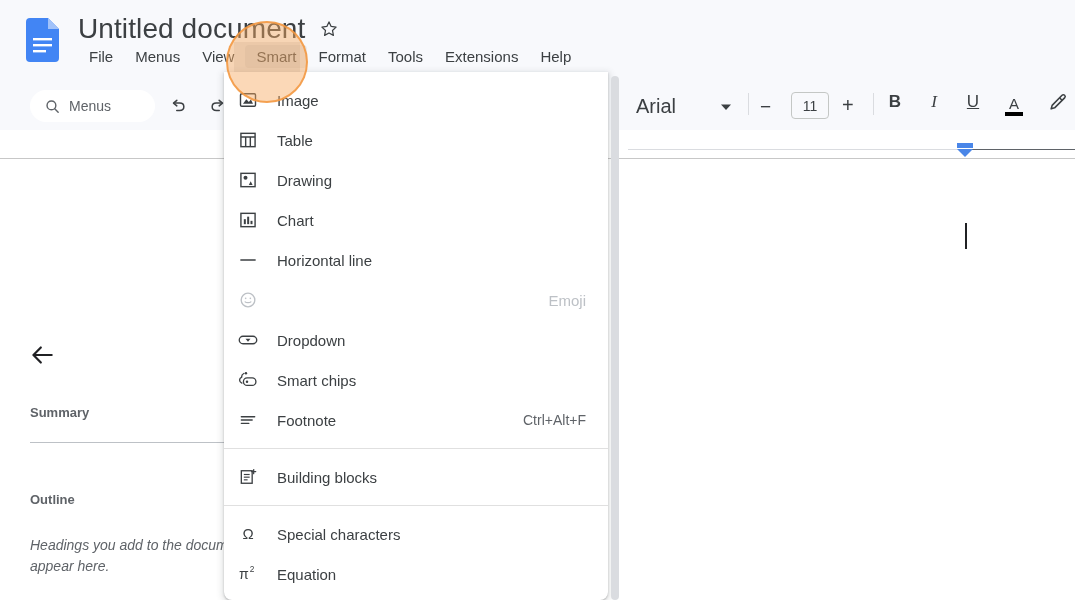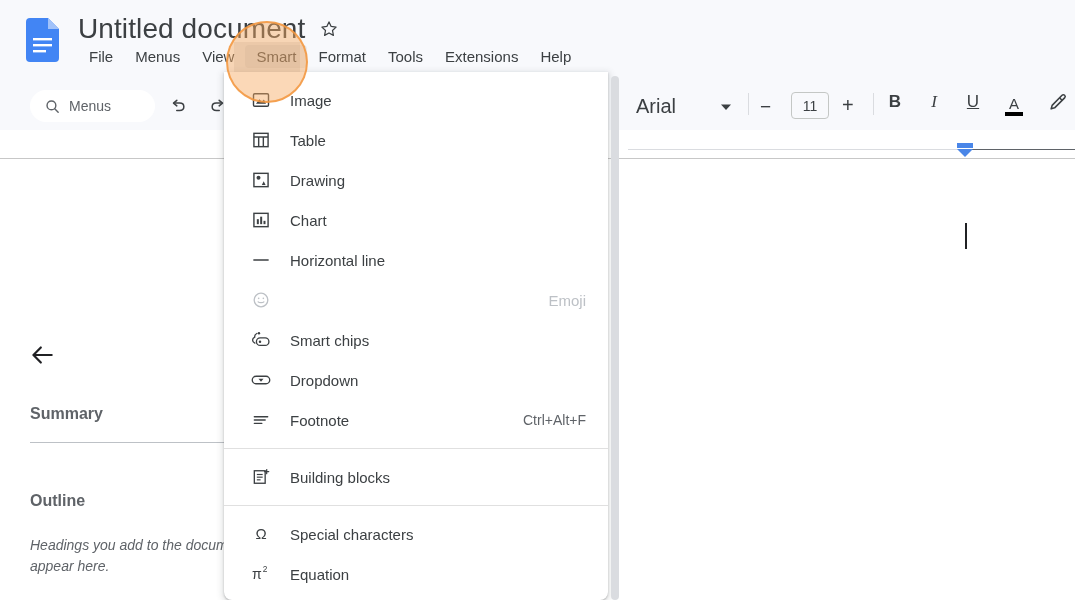--- a/index.html
+++ b/index.html
@@ -110,21 +110,21 @@
 
   
   .sidebar {
     position: absolute; left: 0; top: 160px;
     width: 300px; height: 440px;
     background: #ffffff;
   }
   .back-arrow { position: absolute; left: 30px; top: 182px; width: 26px; height: 26px; }
   .side-head {
     position: absolute; left: 30px;
-    font-size: 16px; font-weight: bold; color: #5f6368;
+    font-size: 13px; font-weight: bold; color: #5f6368;
   }
   #summary-head { top: 245px; }
   #outline-head { top: 332px; }
   .side-divider {
     position: absolute; left: 30px; top: 282px;
     width: 290px; height: 1px; background: #bdc1c6;
   }
   .outline-placeholder {
     position: absolute; left: 30px; top: 375px;
     width: 255px;
@@ -161,21 +161,21 @@
     background: #ffffff;
     border-radius: 0 0 8px 8px;
     box-shadow: 0 2px 6px 2px rgba(60,64,67,.15), 0 1px 2px rgba(60,64,67,.3);
     overflow: hidden;
   }
   .menu-list { position: relative; padding-top: 8px; }
   .menu-row {
     position: relative;
     height: 40px;
     display: flex; align-items: center;
-    padding-left: 26px;
+    padding-left: 13px;
     font-size: 15px; color: #3c4043;
   }
   .menu-row.disabled { color: #bdc1c6; text-align: right; }
   .menu-row .mi-icon {
     width: 22px; height: 22px;
     margin-right: 18px;
     display: flex; align-items: center; justify-content: center;
     flex: none;
   }
   .menu-row .mi-label { flex: 1 1 auto; white-space: nowrap; }
@@ -391,39 +391,39 @@
             <path d="M8.6 14.2c1 1.3 5.8 1.3 6.8 0" fill="none" stroke="#bdc1c6" stroke-width="1.5" stroke-linecap="round"></path>
           </svg>
         </span>
         <span class="mi-label">Emoji</span>
         <span class="mi-accel"></span>
       </div>
 
       <div class="menu-row">
         <span class="mi-icon">
           <svg width="22" height="20" viewBox="0 0 26 24">
+            <rect x="2.5" y="7.5" width="21" height="9" rx="4.5" fill="none" stroke="#3c4043" stroke-width="1.6"></rect>
+            <polygon points="10,10.5 16,10.5 13,14" fill="#3c4043"></polygon>
+          </svg>
+        </span>
+        <span class="mi-label">Dropdown</span>
+        <span class="mi-accel"></span>
+      </div>
+
+      <div class="menu-row">
+        <span class="mi-icon">
+          <svg width="22" height="20" viewBox="0 0 26 24">
             <rect x="7.5" y="9.5" width="15" height="9" rx="4.5" fill="none" stroke="#3c4043" stroke-width="1.6"></rect>
             <circle cx="11.8" cy="14" r="1.5" fill="#3c4043"></circle>
             <path d="M5.5 8.5c-1.6.7-2.6 2-2.6 3.6 0 1.7 1 3 2.7 3.7" fill="none" stroke="#3c4043" stroke-width="1.6" stroke-linecap="round"></path>
             <path d="M8 4.2c-1.6.7-2.6 2-2.6 3.6" fill="none" stroke="#3c4043" stroke-width="1.6" stroke-linecap="round"></path>
             <circle cx="10.5" cy="4" r="1.5" fill="#3c4043"></circle>
           </svg>
         </span>
         <span class="mi-label">Smart chips</span>
-        <span class="mi-accel"></span>
-      </div>
-
-      <div class="menu-row">
-        <span class="mi-icon">
-          <svg width="22" height="20" viewBox="0 0 26 24">
-            <rect x="2.5" y="7.5" width="21" height="9" rx="4.5" fill="none" stroke="#3c4043" stroke-width="1.6"></rect>
-            <polygon points="10,10.5 16,10.5 13,14" fill="#3c4043"></polygon>
-          </svg>
-        </span>
-        <span class="mi-label">Dropdown</span>
         <span class="mi-accel"></span>
       </div>
 
       <div class="menu-row">
         <span class="mi-icon">
           <svg width="20" height="20" viewBox="0 0 24 24">
             <line x1="4" y1="8" x2="20" y2="8" stroke="#3c4043" stroke-width="1.7" stroke-linecap="round"></line>
             <line x1="4" y1="12" x2="17" y2="12" stroke="#3c4043" stroke-width="1.7" stroke-linecap="round"></line>
             <line x1="4" y1="16" x2="13" y2="16" stroke="#3c4043" stroke-width="1.7" stroke-linecap="round"></line>
           </svg>

